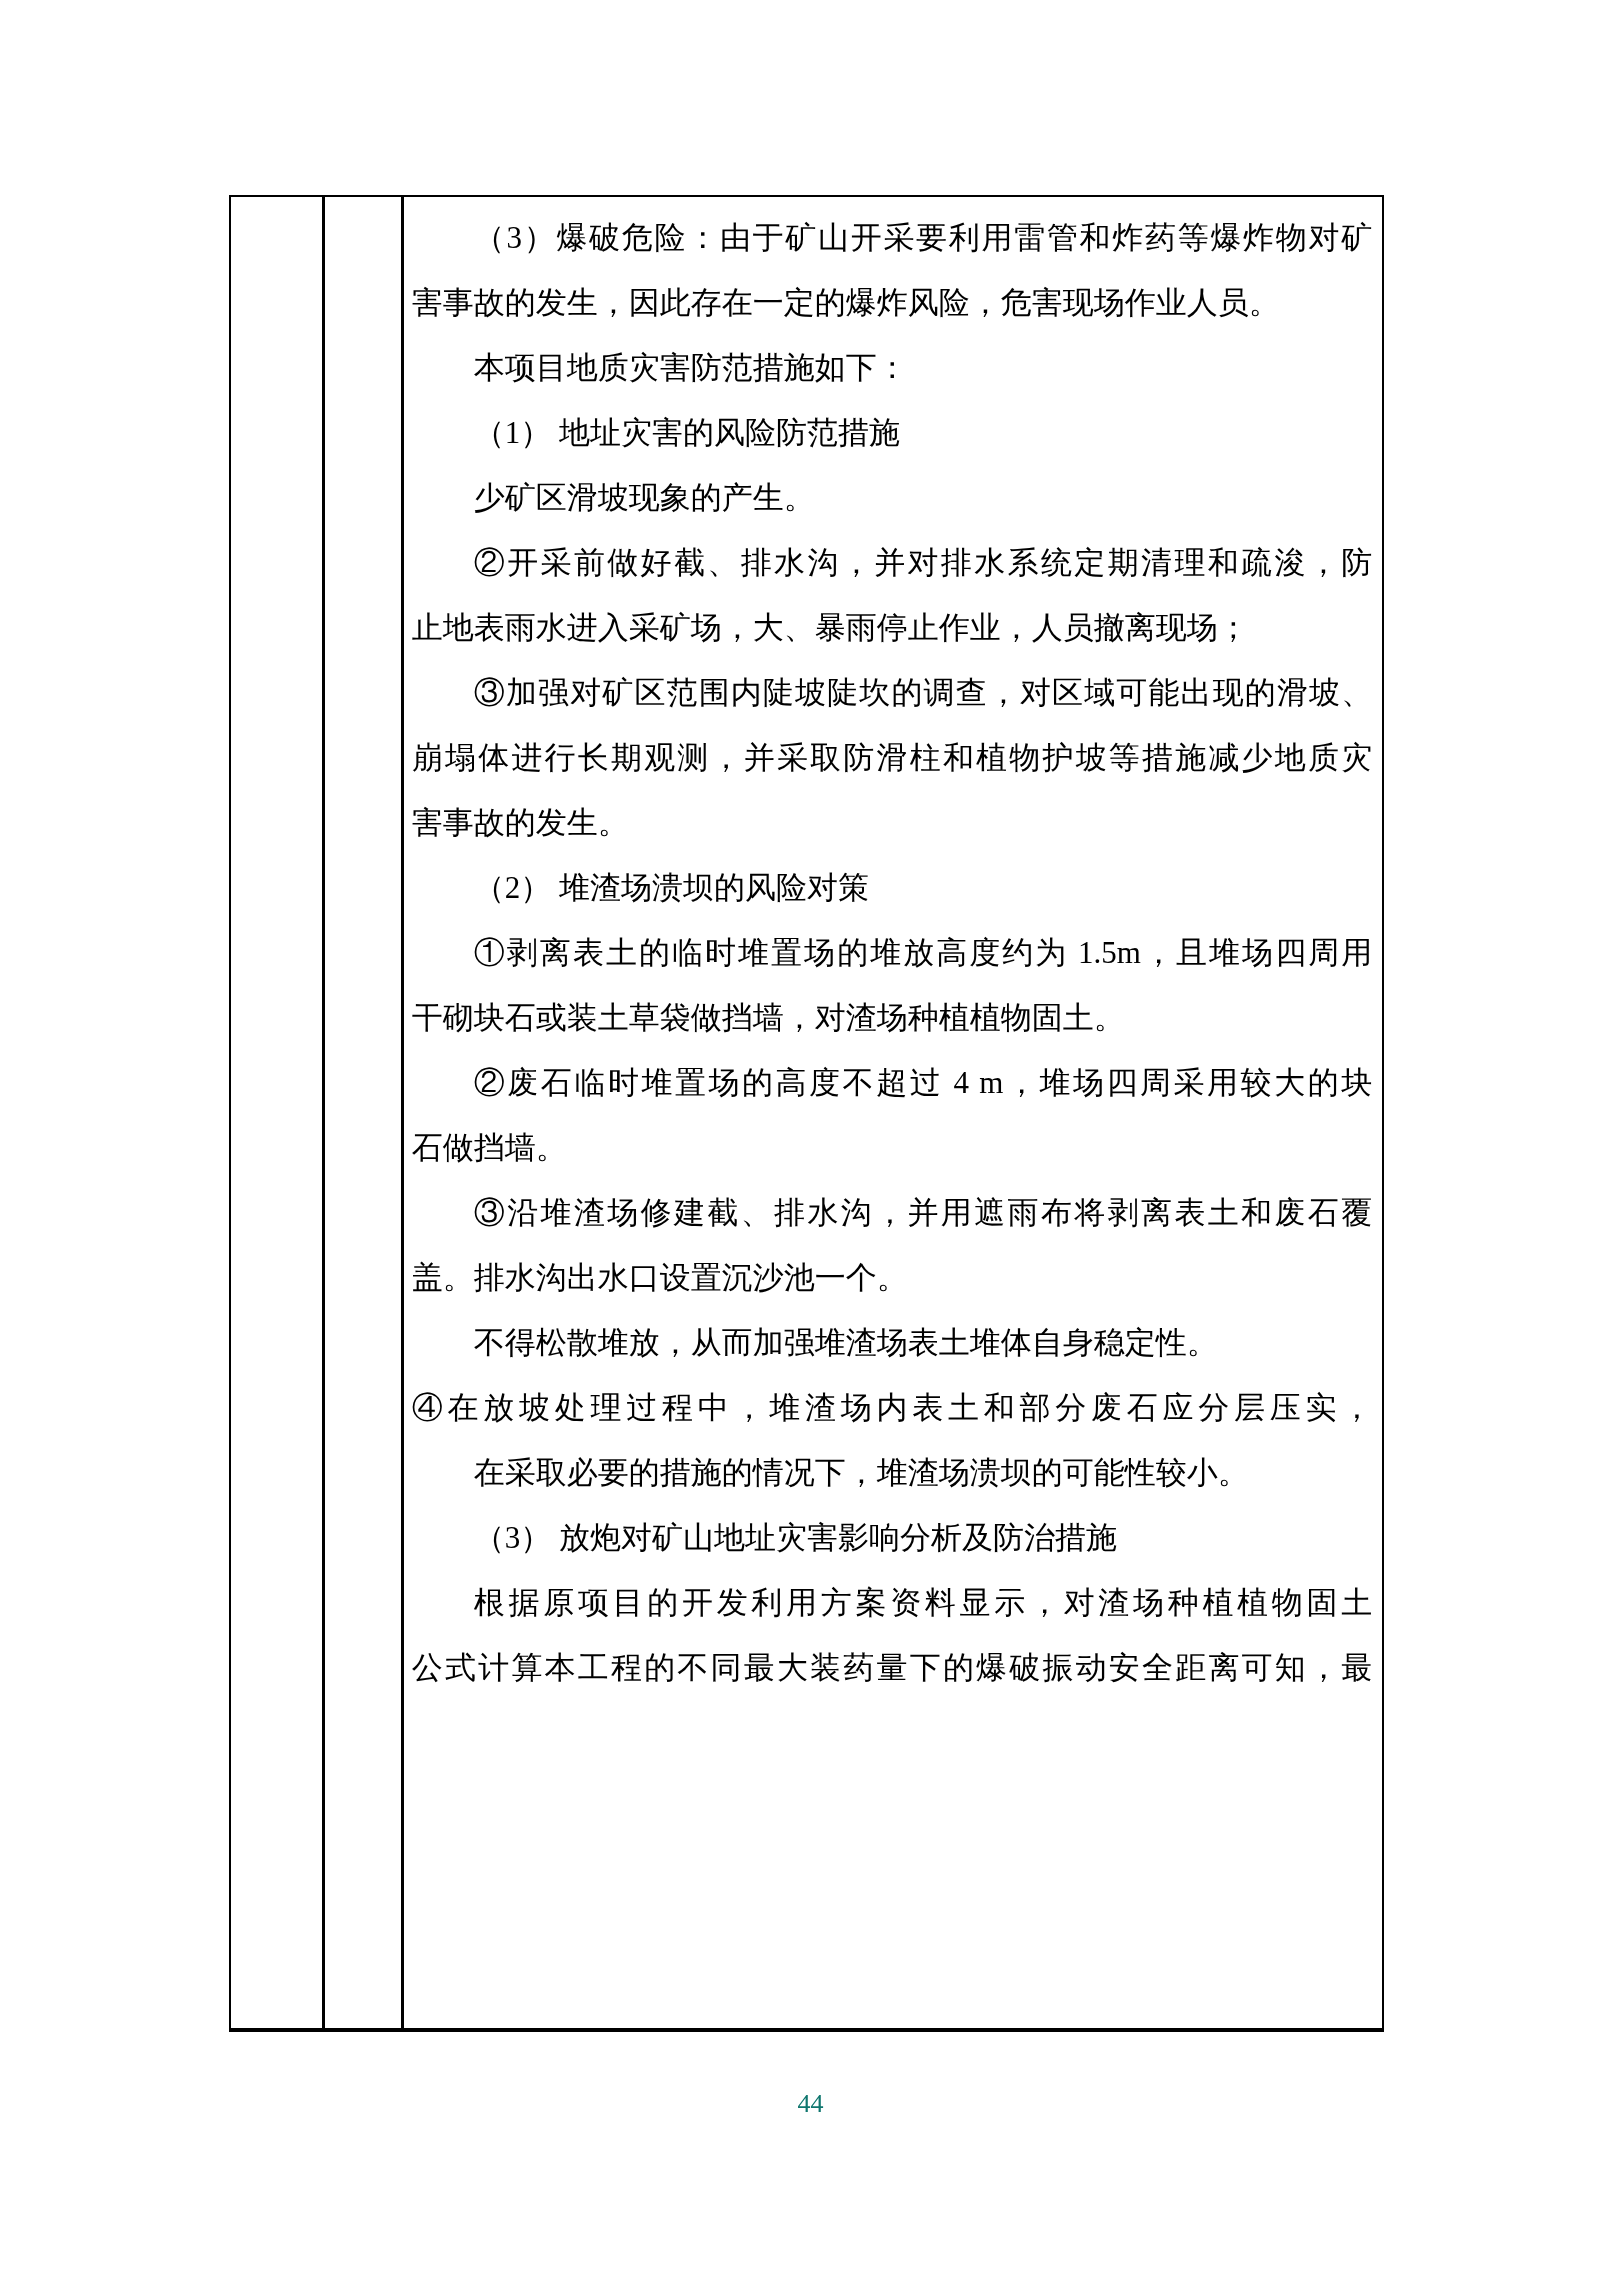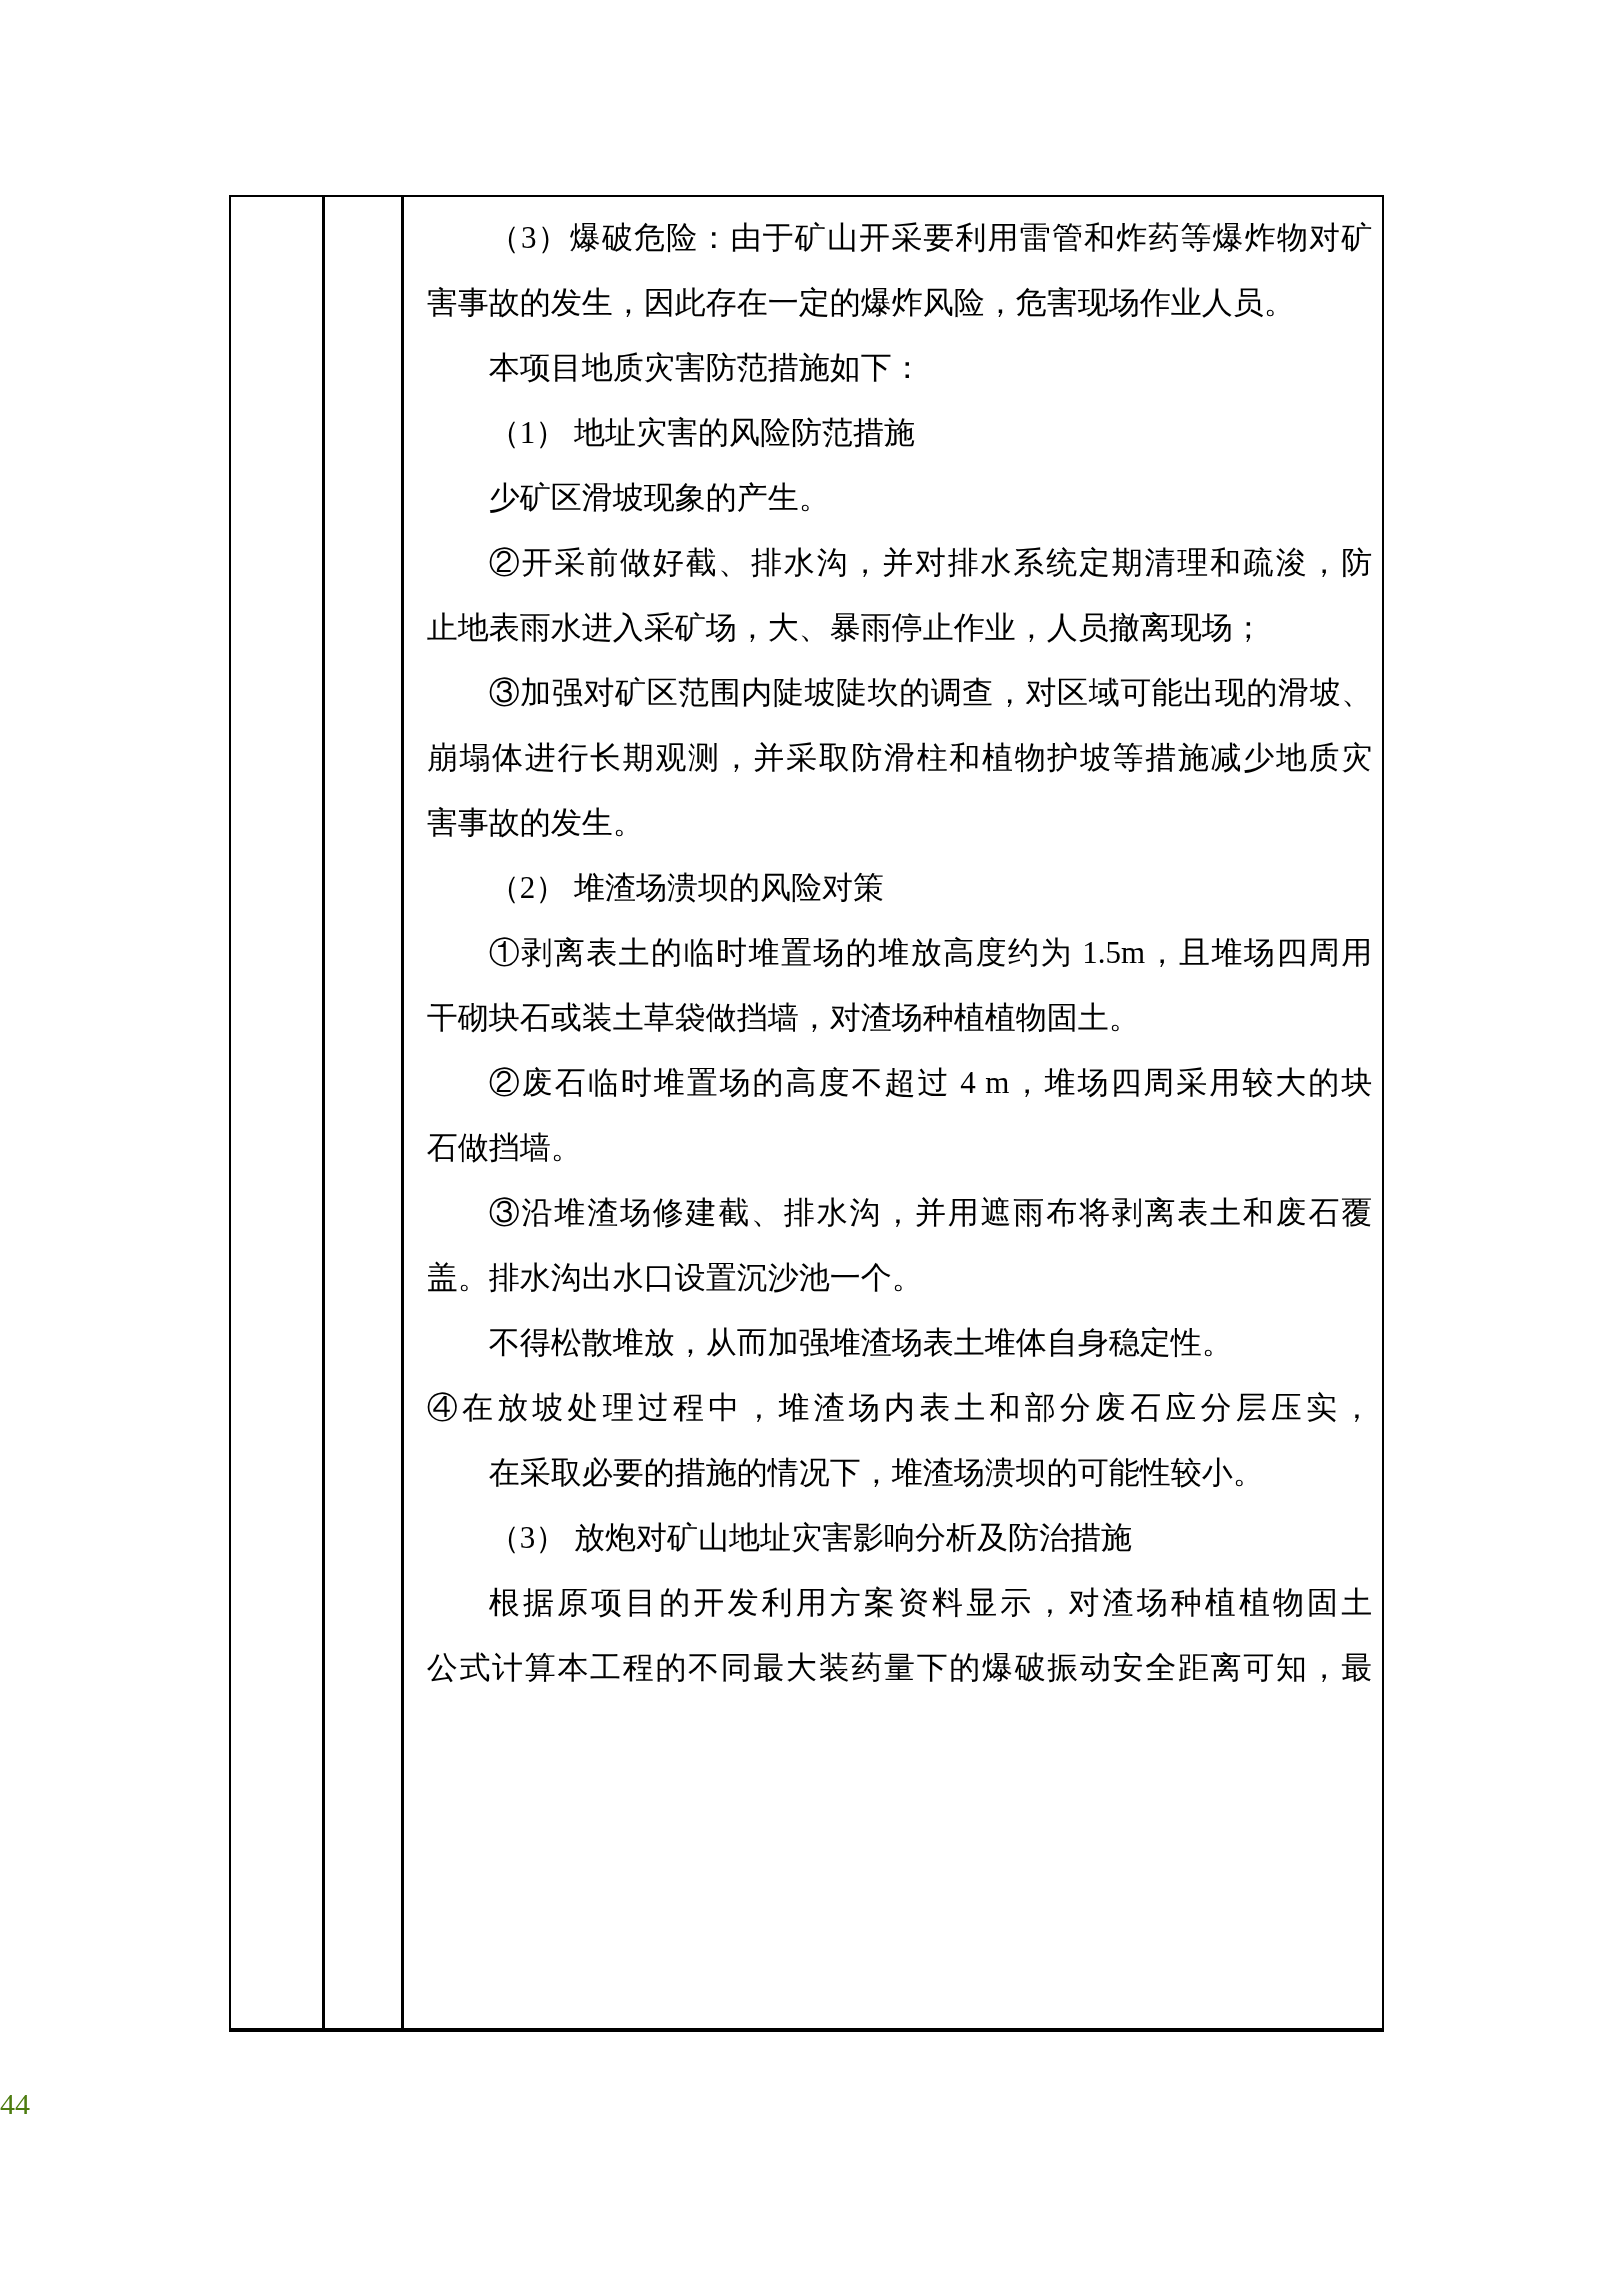--- a/index.html
+++ b/index.html
@@ -46,21 +46,20 @@
   }
   .cell-content {
     position: absolute;
     left: 173px;
     right: 0;
     top: 0;
     bottom: 0;
     padding: 7.8px 9.8px 0 7.8px;
     box-sizing: border-box;
     overflow: hidden;
-    margin-left: 15px;
   }
   .para {
     margin: 0;
   }
   .para .line {
     height: 65px;
     line-height: 65px;
     font-size: 31px;
     text-align: justify;
     color: #000000;
@@ -77,22 +76,23 @@
   .para.bold .line:first-child {
     text-indent: 1.5em;
   }
   .page-number {
     position: absolute;
     top: 2080px;
     left: 0;
     width: 100%;
     height: 47px;
     line-height: 47px;
-    font-size: 30px;
-    color: #4d7c0f;
+    text-align: center;
+    font-size: 26px;
+    color: #0f766e;
   }
 </style>
 </head>
 <body>
 
 <div class="page">
   <div class="doc-table">
     <div class="cell-empty-1"></div>
     <div class="vline vline-1"></div>
     <div class="cell-empty-2"></div>

